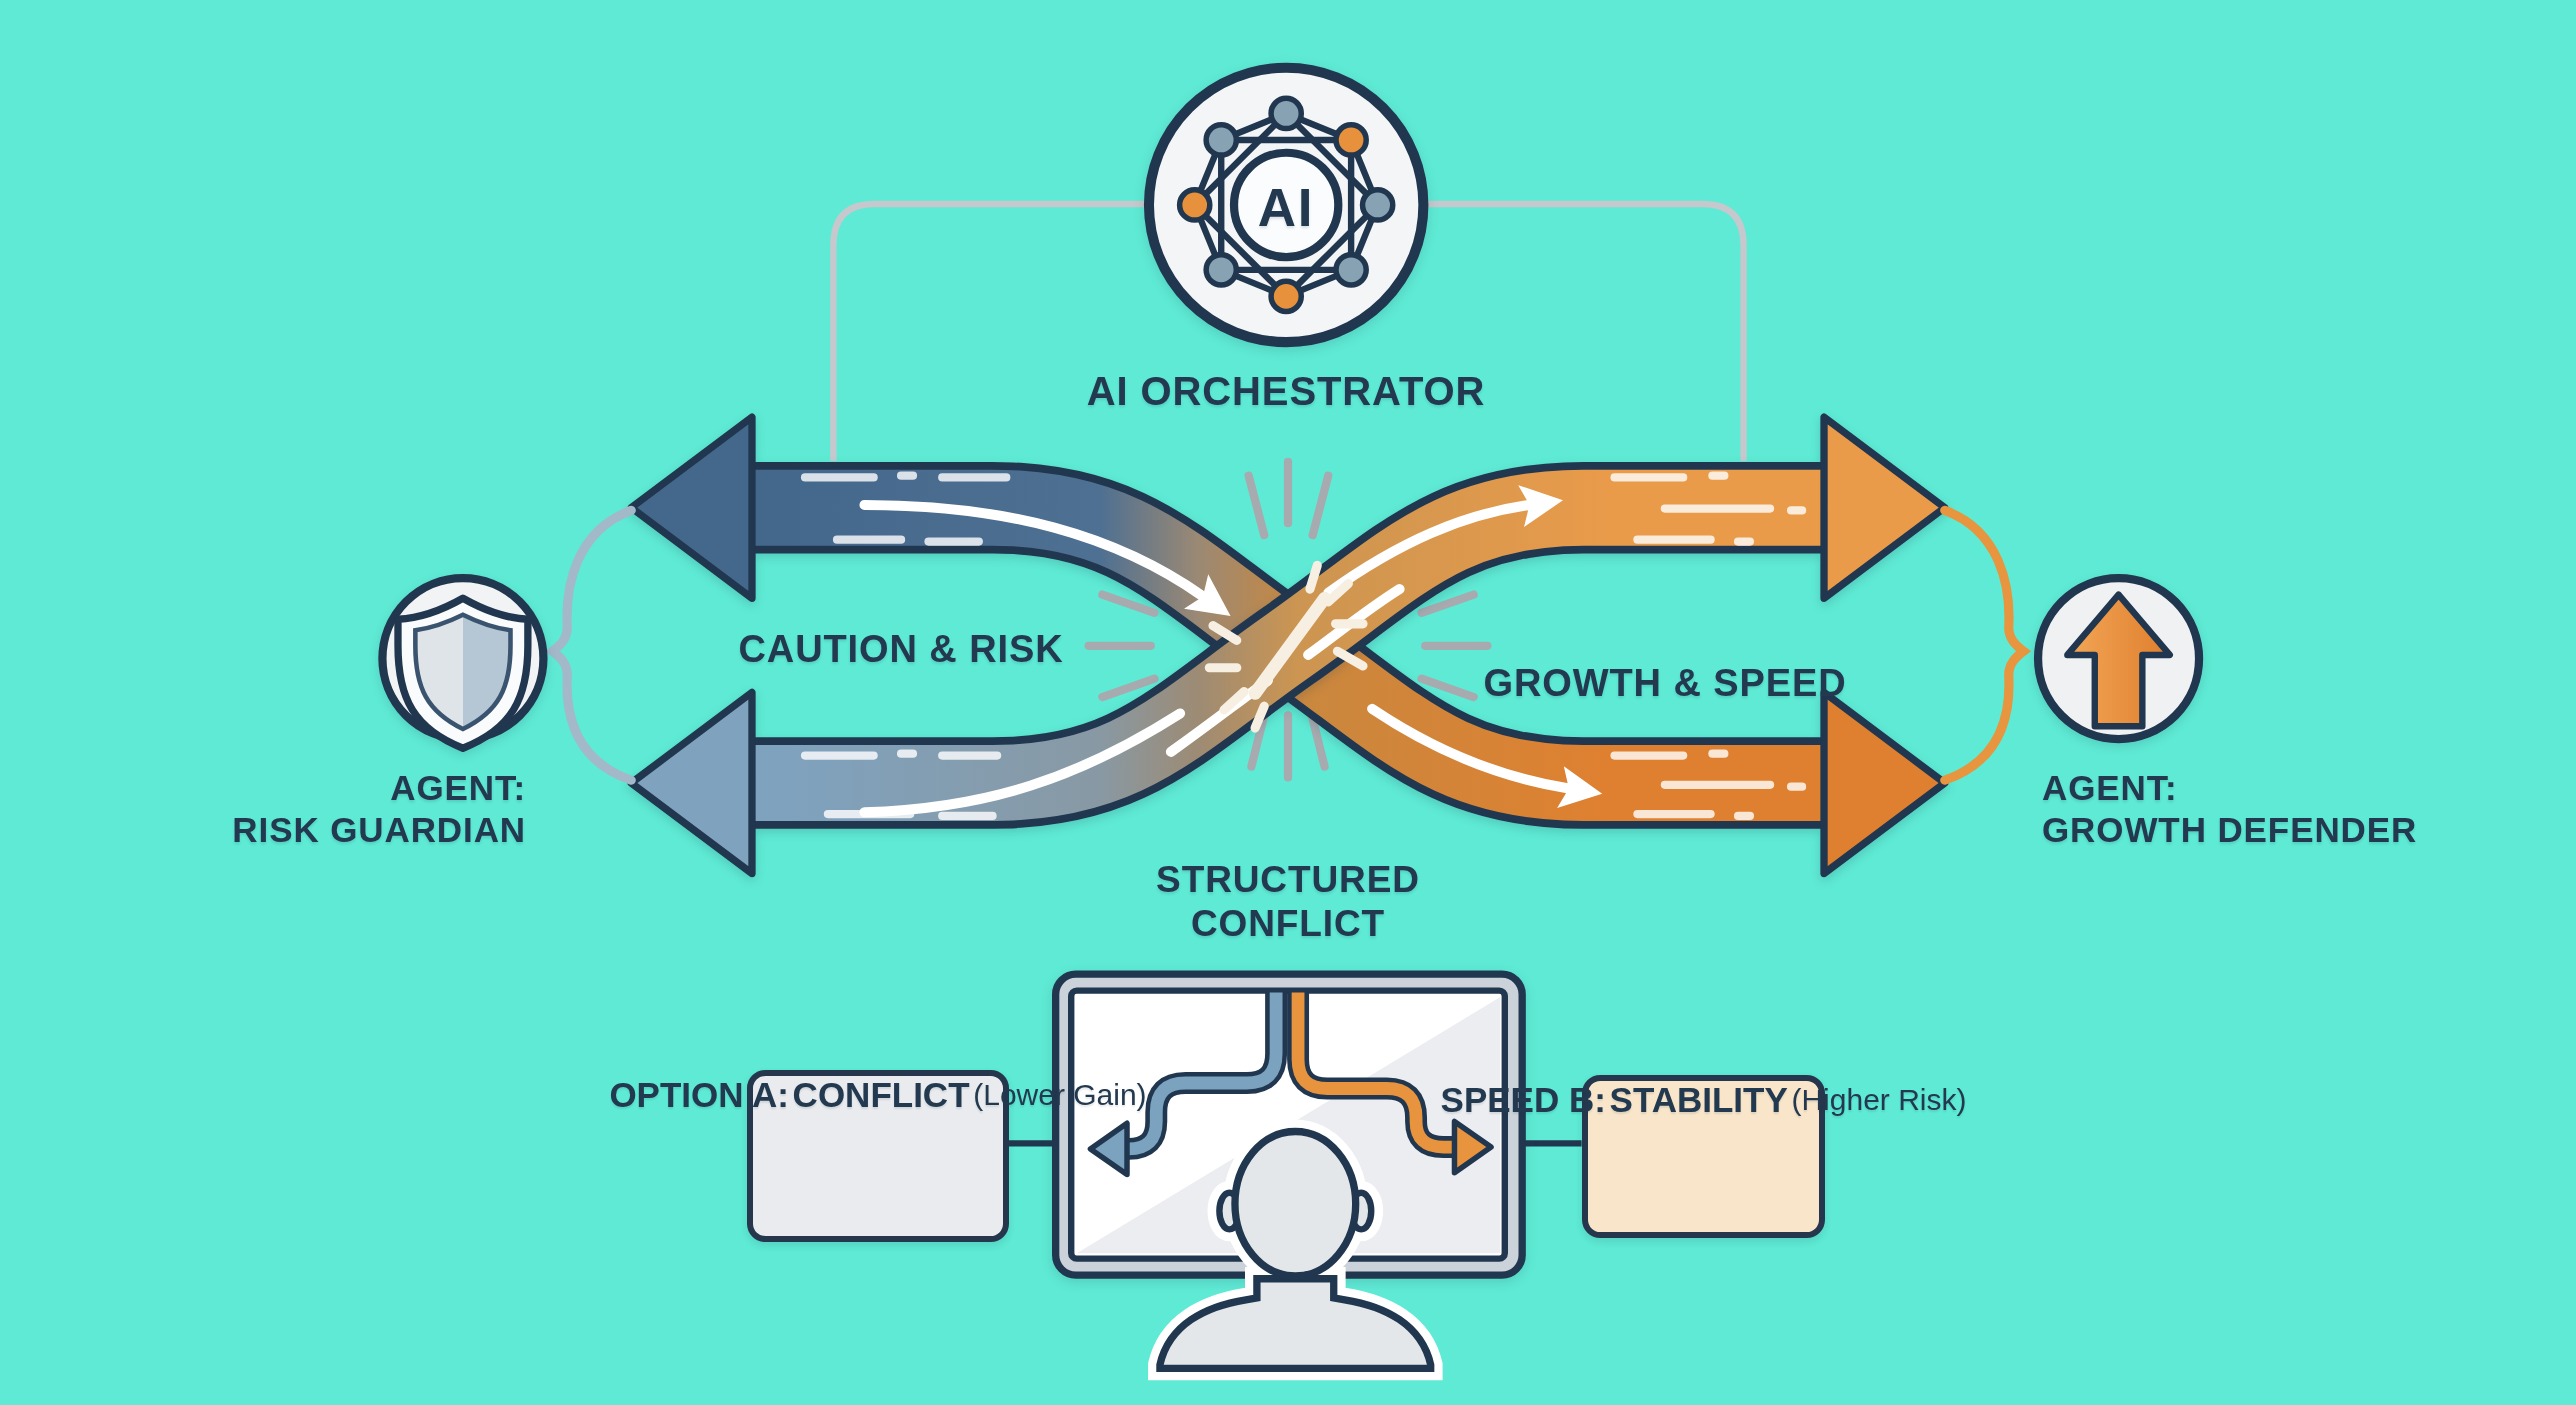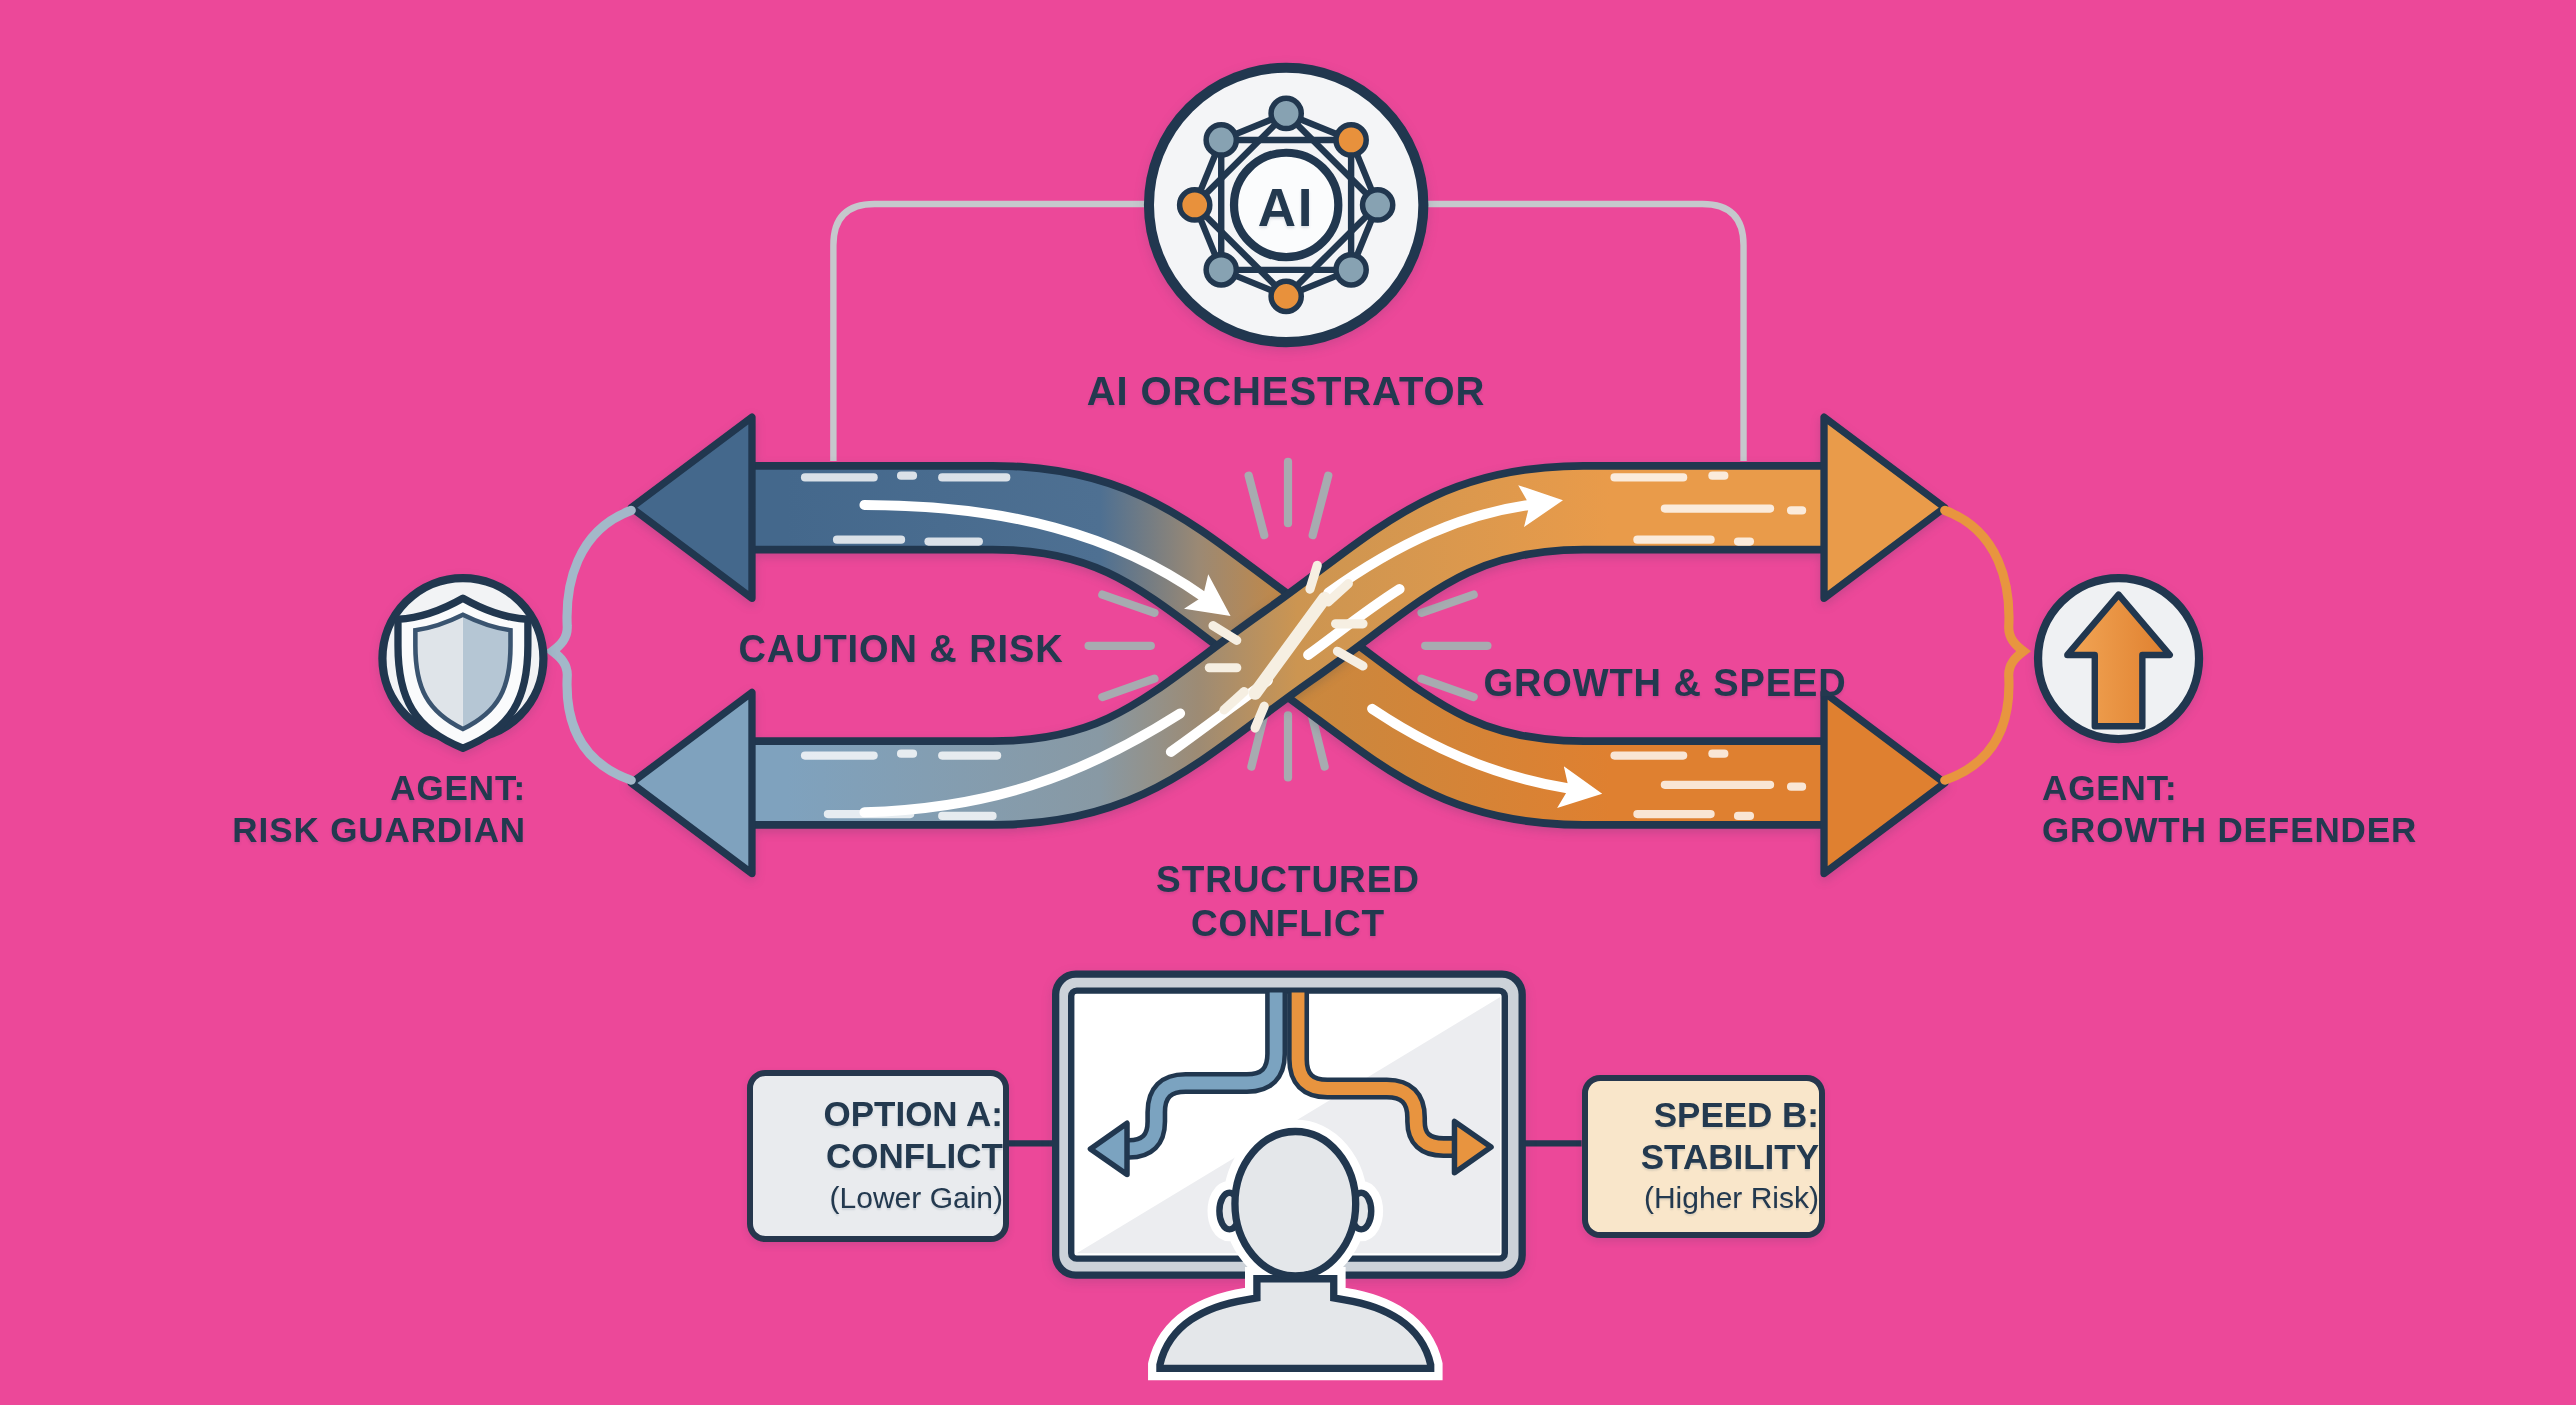--- a/index.html
+++ b/index.html
@@ -1,30 +1,30 @@
 <!DOCTYPE html>
 <html style="font-size:14.6px"><head>
 <meta charset="utf-8">
 <style>
   html,body{margin:0;padding:0;background:#fcfcfd;}
-  .stage{position:relative;width:2576px;height:1405px;background:#ec4899;
+  .stage{position:relative;width:2576px;height:1405px;background:#5eead4;
          font-family:"Liberation Sans",sans-serif;overflow:hidden;}
   .art{position:absolute;left:0;top:0;}
   .lbl{position:absolute;color:#23394f;font-weight:700;text-align:center;
        transform:translateX(-50%);letter-spacing:0.9px;white-space:nowrap;
        text-shadow:0 1.8px 2.7px rgba(35,56,80,.15);}
   .ai-badge-text{font-size:53px;letter-spacing:1.8px;}
   .ai-title{font-size:40px;top:369px;left:1286px;}
   .flow-lbl{font-size:38px;}
   .conflict-lbl{font-size:37px;line-height:44px;top:858px;left:1288px;}
   .agent-lbl{font-size:35px;line-height:42px;transform:none;}
   .agent-left{right:2050px;top:767px;text-align:right;}
   .agent-right{left:2042px;top:767px;text-align:left;}
   .opt-box{position:absolute;border:6.4px solid #26374d;border-radius:18.3px;
-           display:flex;flex-direction:column;align-items:flex-end;justify-content:center;
+           display:flex;align-items:flex-start;justify-content:center;
            gap:3.7px;box-shadow:0 3.7px 7.3px rgba(35,56,80,.12);}
   .opt-a{left:747px;top:1070px;width:250px;height:160px;background:#e9ebee;}
   .opt-b{left:1582px;top:1075px;width:231px;height:151px;background:#f9e6ca;}
   .opt-line{color:#23394f;font-weight:700;font-size:35px;line-height:38px;
             text-shadow:0 1.8px 1.8px rgba(35,56,80,.12);white-space:nowrap;}
   .opt-sub{font-weight:400;font-size:30px;}
 </style>
 </head>
 <body>
 

